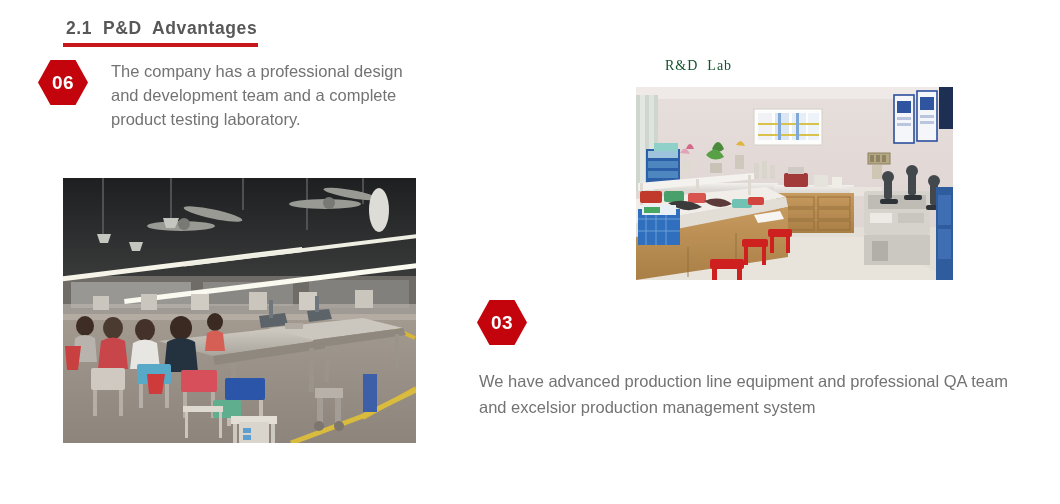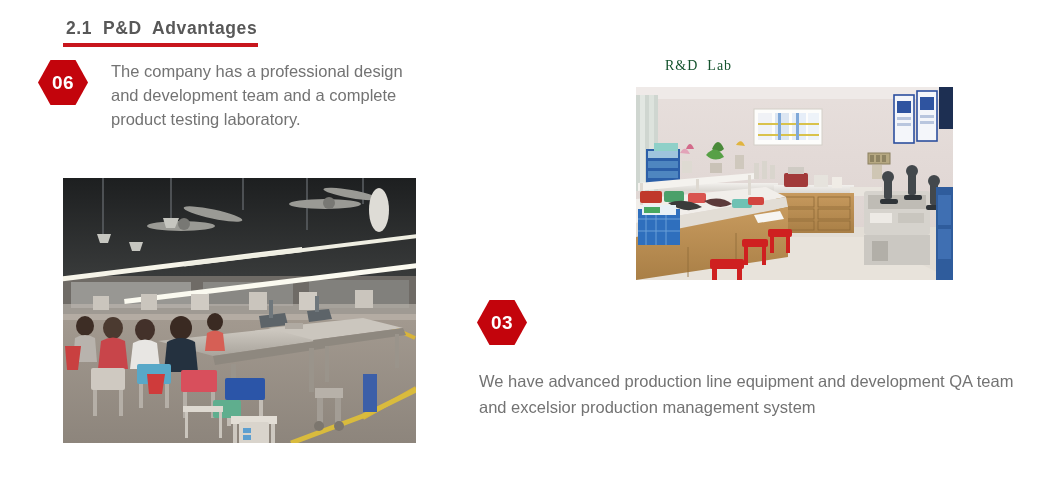--- a/index.html
+++ b/index.html
@@ -450,15 +450,15 @@
         <rect x="126" y="74" width="5" height="18" fill="#d9d5cd"></rect>
         <rect x="134" y="78" width="5" height="14" fill="#d9d5cd"></rect>
       </g>
 
       <polygon points="118,128 144,124 148,132 122,136" fill="#f6f5f2"></polygon>
     </svg>
   </div>
 
   <div class="hex" id="hex-03">03</div>
 
-  <div class="body-text" id="text-03">We have advanced production line equipment and development QA team and excelsior production management system</div>
+  <div class="body-text" id="text-03">We have advanced production line equipment and professional QA team and excelsior production management system</div>
 
 </div>
 
 </body></html>

